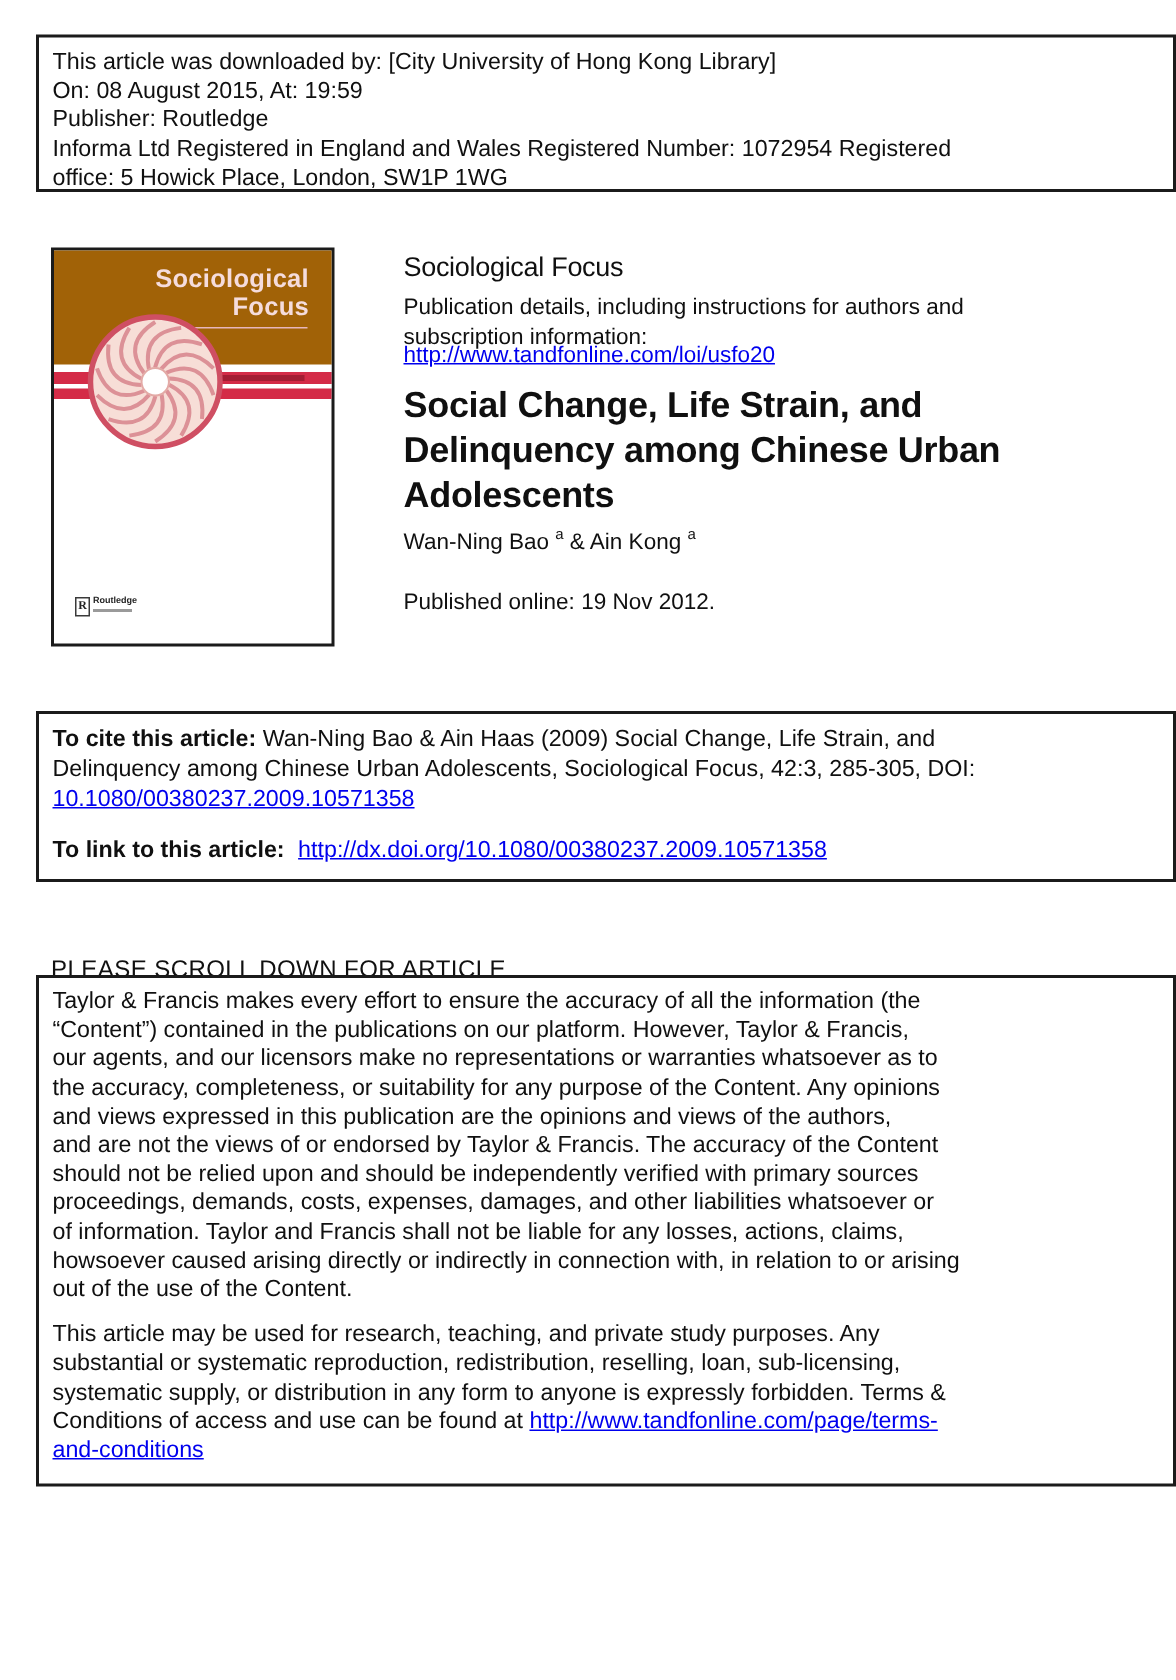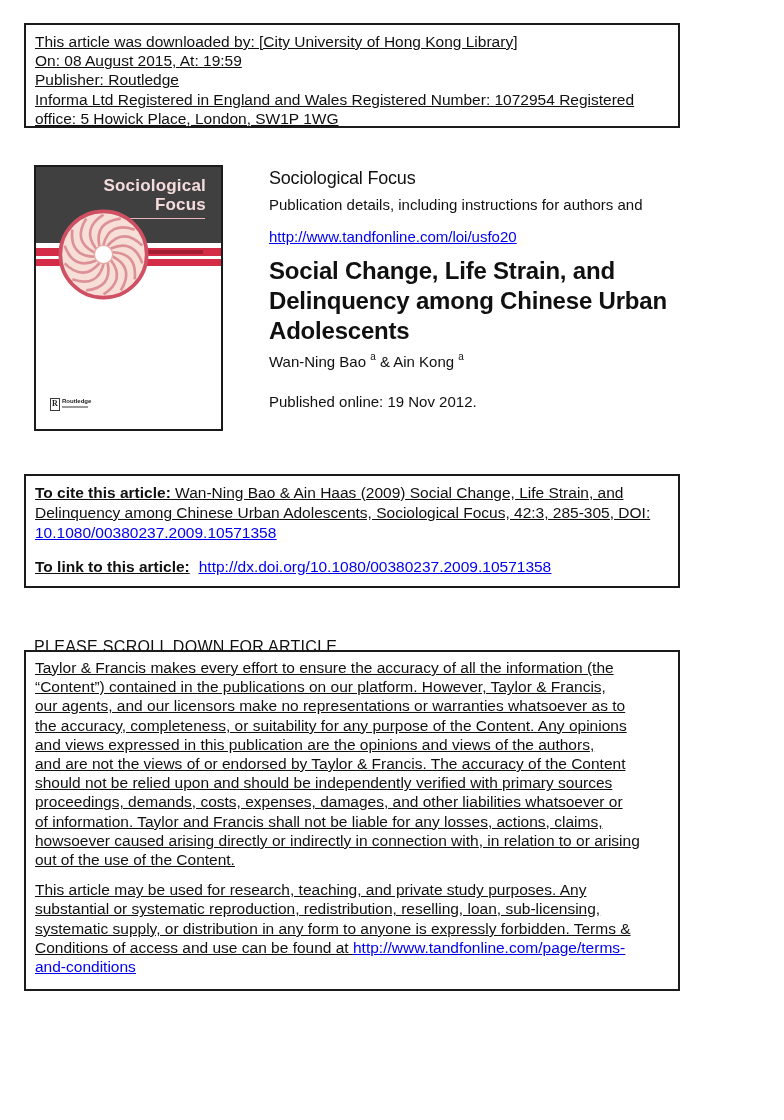--- a/index.html
+++ b/index.html
@@ -1,26 +1,26 @@
 <!DOCTYPE html>
 <html><head>
 <meta charset="utf-8">
 <style>
   html,body{margin:0;padding:0;background:#ffffff;}
   .page{position:relative;width:784px;height:1120px;background:#fff;overflow:hidden;
         font-family:"Liberation Sans",sans-serif;color:#101010;}
-  .box{position:absolute;left:24px;width:656px;border:2px solid #1b1b1b;box-sizing:border-box;
-       background:#fff;text-decoration:underline;}
+  .box{position:absolute;left:24px;width:760px;border:2px solid #1b1b1b;box-sizing:border-box;
+       background:#fff;}
   .boxtext{font-size:15.5px;line-height:19.2px;}
   
   .download-box{top:23px;height:105px;padding:7px 9px;}
   
   .cover{position:absolute;left:34px;top:165px;width:189px;height:266px;border:2px solid #1b1b1b;
          box-sizing:border-box;background:#fff;}
-  .cover-red{height:76px;background:#404040;position:relative;}
+  .cover-red{height:76px;background:#a16207;position:relative;}
   .cover-title{padding:9px 15px 0 0;text-align:right;font-size:17px;font-weight:bold;
                line-height:19px;color:#f5dcdc;letter-spacing:.2px;}
   .focus-underline{margin:4px 16px 0 auto;width:110px;height:1px;background:#e7b6bc;}
   .stripe-w5{height:5px;background:#fff;}
   .stripe-r8{height:8px;background:#d42b47;position:relative;}
   .stripe-darkbar{position:absolute;left:72px;top:2px;width:95px;height:4px;background:#a31d33;}
   .stripe-w3{height:3px;background:#fff;}
   .stripe-r7{height:7px;background:#d42b47;}
   .pinwheel{position:absolute;left:21px;top:41px;width:93px;height:93px;}
   .rlogo{position:absolute;left:14px;top:231px;display:flex;gap:2px;align-items:flex-start;}
@@ -106,20 +106,21 @@
         <div class="rname">Routledge</div>
         <div class="rtag"></div>
       </div>
     </div>
   </div>
 
   <div class="journal-heading">Sociological Focus</div>
 
   <div class="pub-details">
     <div>Publication details, including instructions for authors and</div>
+    <div>subscription information:</div>
   </div>
 
   <a class="link journal-link pub-details" style="position:absolute;top:227px;">http://www.tandfonline.com/loi/usfo20</a>
 
   <div class="article-title">
     <div>Social Change, Life Strain, and</div>
     <div>Delinquency among Chinese Urban</div>
     <div>Adolescents</div>
   </div>
 

